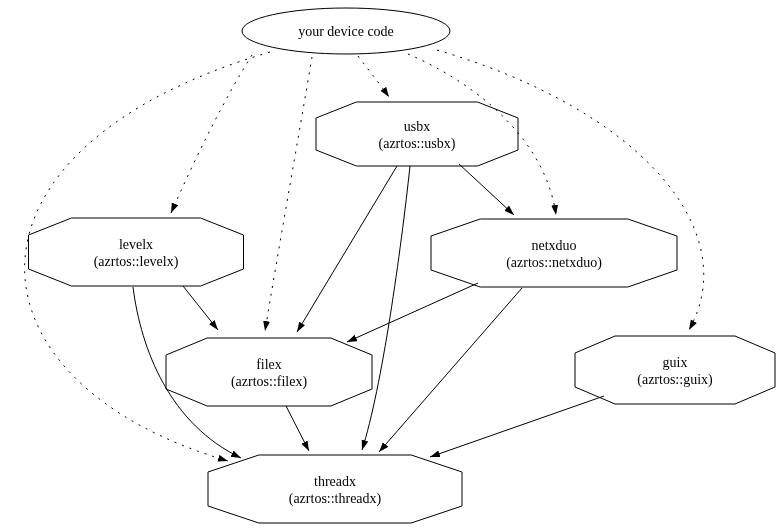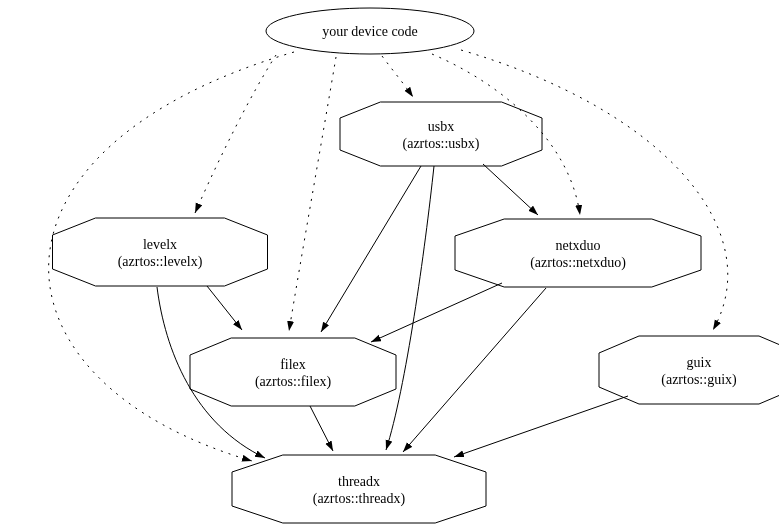--- a/index.html
+++ b/index.html
@@ -6,21 +6,20 @@
     margin: 0;
     padding: 0;
     background: #ffffff;
     width: 779px;
     height: 528px;
     overflow: hidden;
   }
   #graph-wrap {
     width: 664px;
     height: 528px;
-    padding-left: 24px;
   }
   svg text {
     font-family: "Liberation Serif", "DejaVu Serif", serif;
     font-size: 14px;
     fill: #000000;
   }
   svg .node-shape {
     fill: none;
     stroke-width: 1;
   }

